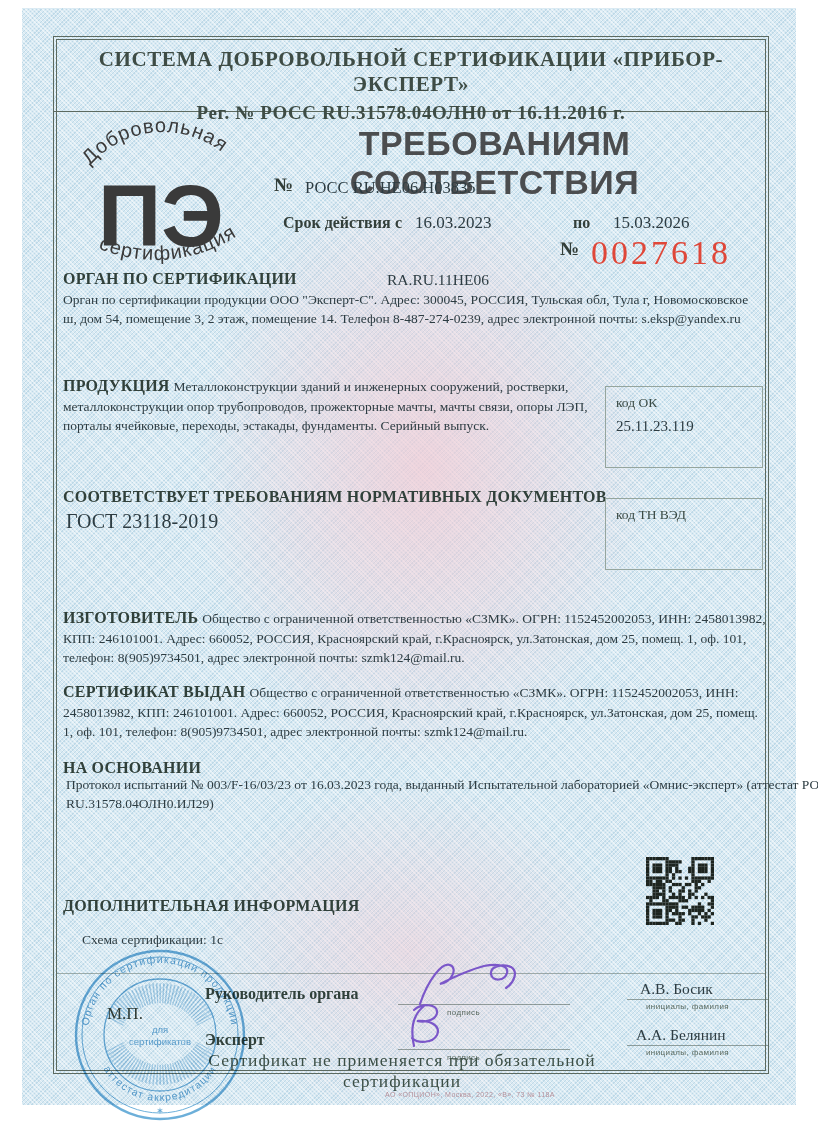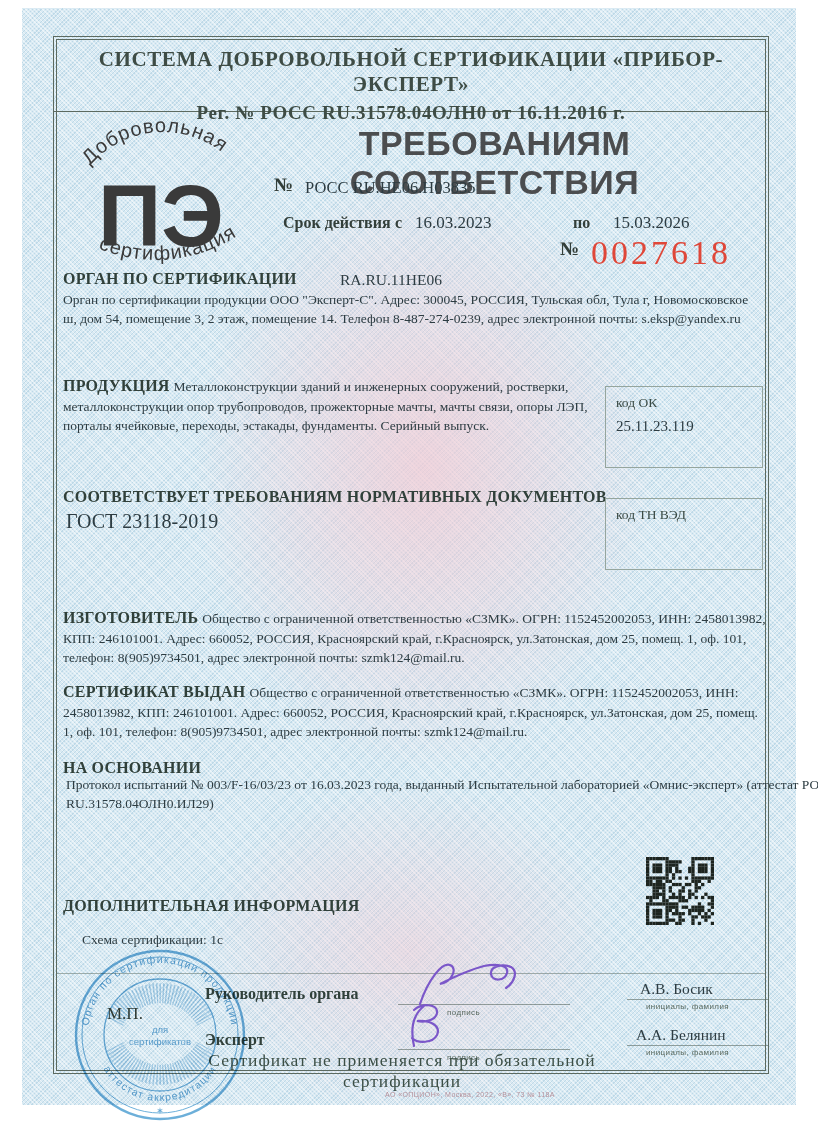--- a/index.html
+++ b/index.html
@@ -95,21 +95,21 @@
   <span class="abs blbl" style="left:272px;top:214px;margin-left:11px;">Срок действия</span>
   <span class="abs blbl" style="left:395px;top:214px;">с</span>
   <span class="abs bdate" style="left:415px;top:213px;">16.03.2023</span>
   <span class="abs blbl" style="left:573px;top:214px;">по</span>
   <span class="abs bdate" style="left:613px;top:213px;">15.03.2026</span>
 
   <span class="abs numlbl" style="left:560px;top:238px;">№</span>
   <span class="abs rednum" style="left:591px;top:234px;color:#df4739;">0027618</span>
 
   <span class="abs lbl" style="left:63px;top:270px;">ОРГАН ПО СЕРТИФИКАЦИИ</span>
-  <span class="abs" style="left:340px;top:271px;font-size:15.5px;">RA.RU.11НЕ06</span>
+  <span class="abs" style="left:340px;top:271px;font-size:15.5px;padding-left:47px;">RA.RU.11НЕ06</span>
   <div class="abs para" style="left:63px;top:291px;width:702px;">Орган по сертификации продукции ООО "Эксперт-С". Адрес: 300045, РОССИЯ, Тульская обл, Тула г, Новомосковское ш, дом 54, помещение 3, 2 этаж, помещение 14. Телефон 8-487-274-0239, адрес электронной почты: s.eksp@yandex.ru</div>
 
   <div class="abs" style="left:63px;top:377px;width:545px;">
     <b class="lbl">ПРОДУКЦИЯ</b>
     <span class="txt">Металлоконструкции зданий и инженерных сооружений, ростверки, металлоконструкции опор трубопроводов, прожекторные мачты, мачты связи, опоры ЛЭП, порталы ячейковые, переходы, эстакады, фундаменты. Серийный выпуск.</span>
   </div>
   <div class="abs codebox" style="left:605px;top:386px;width:136px;height:72px;">
     <div>код ОК</div>
     <div class="codeval">25.11.23.119</div>
   </div>

